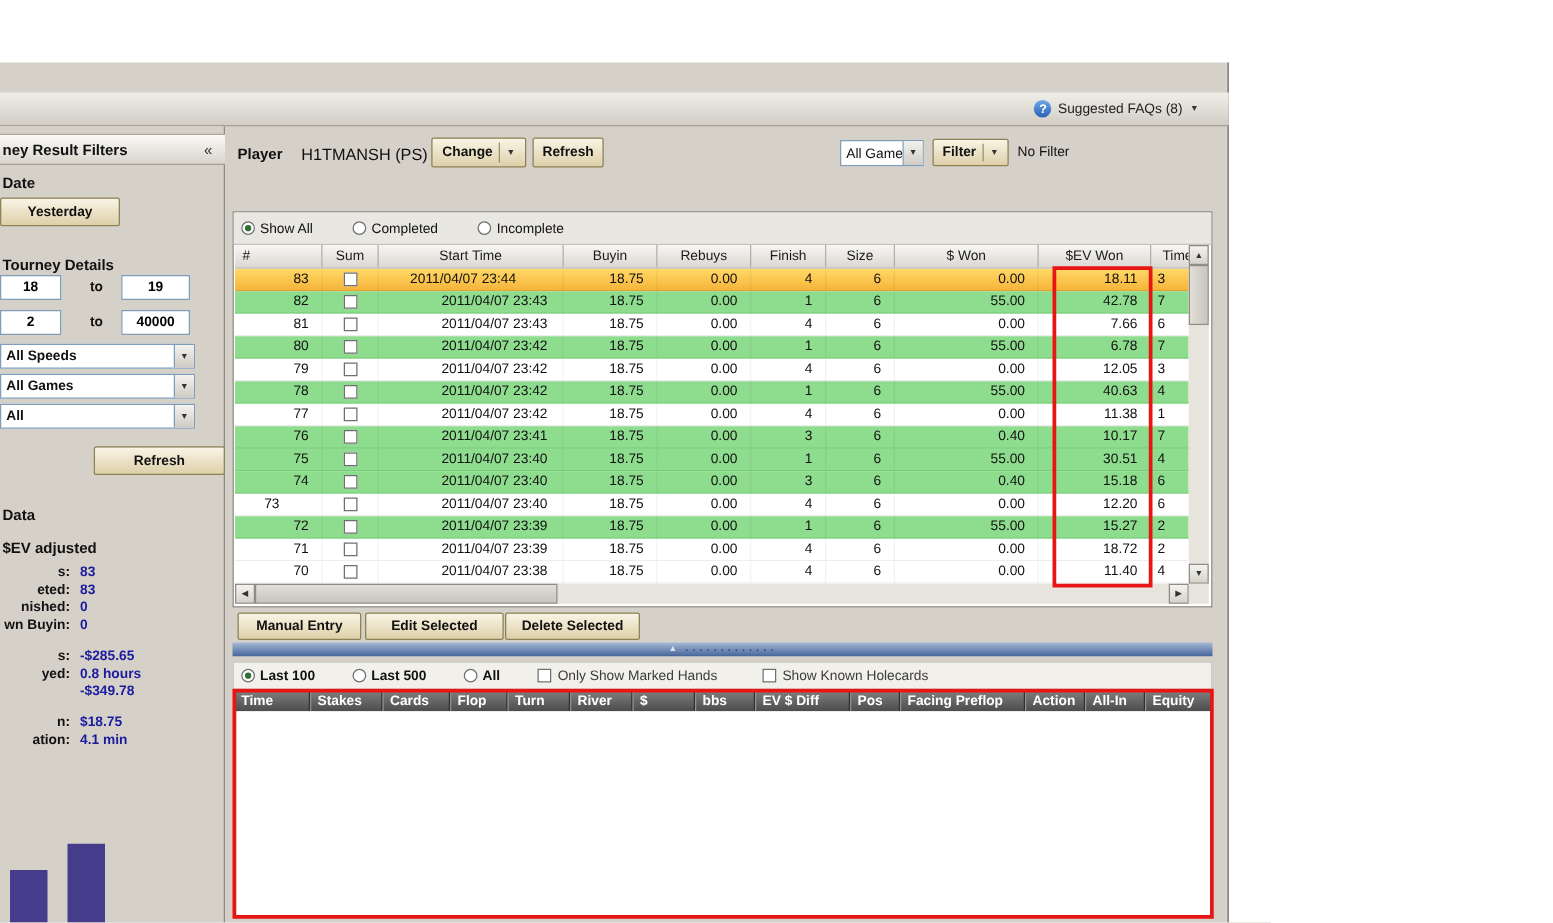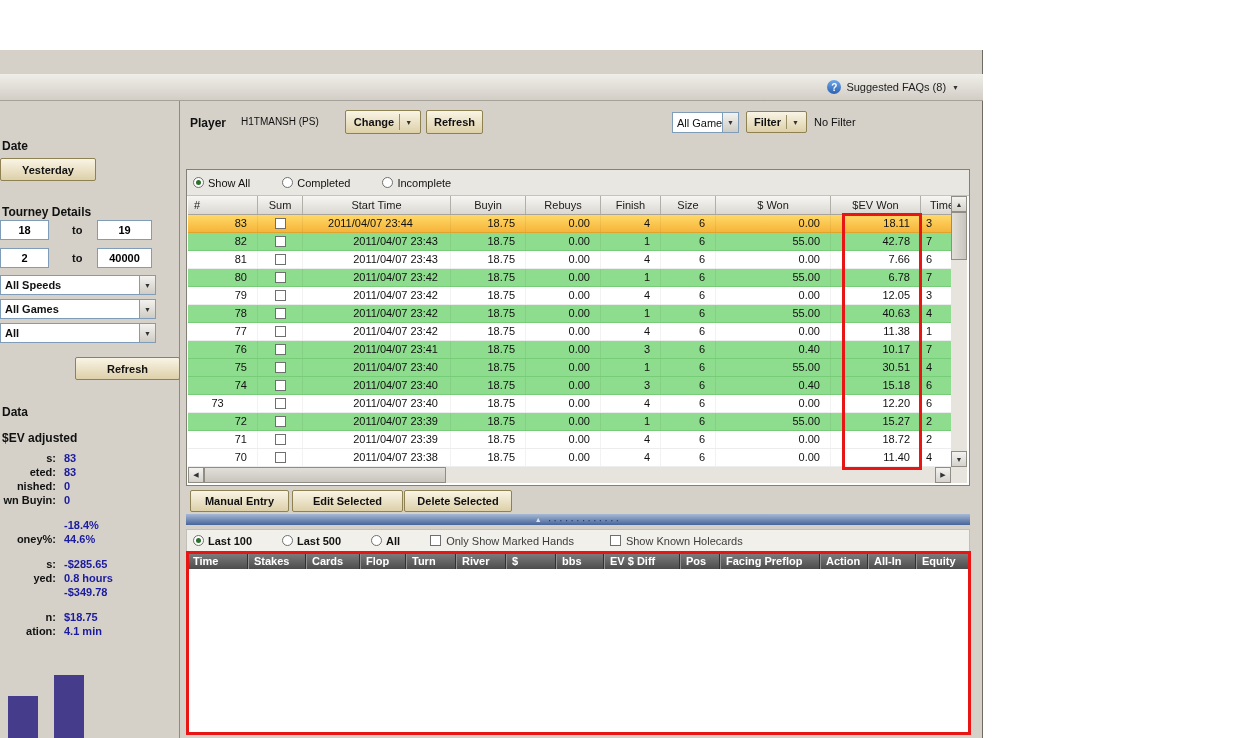--- a/index.html
+++ b/index.html
@@ -38,21 +38,21 @@
 .sb-label{position:absolute;left:2px;font-weight:bold;font-size:12px}
 .to-label{position:absolute;font-size:11px;font-weight:bold}
 #stats-groups{position:absolute;left:0;top:350px;width:172px}
 .stat-group{margin-bottom:11px}
 .stat-row{display:flex;height:14px;line-height:14px;font-size:11px}
 .stat-label{width:56px;text-align:right;font-weight:bold;color:#111}
 .stat-value{margin-left:8px;font-weight:bold;color:#1b1b9e;white-space:nowrap}
 #mini-chart{position:absolute;left:0;bottom:0;width:180px;height:64px;display:flex;align-items:flex-end;gap:16px;padding-left:8px}
 #mini-chart .bar{width:30px}
 
-.plain-label{position:absolute;font-size:10px}
+.plain-label{position:absolute;font-size:13px}
 .bold-label{position:absolute;font-size:12px;font-weight:bold}
 
 #tabs{position:absolute;left:186px;top:95px;width:784px;height:24px;border-bottom:1px solid #8a867e;display:flex;align-items:flex-end;padding-left:4px}
 .tab{height:23px;border:1px solid #8a867e;border-bottom:none;border-radius:9px 9px 0 0;background:linear-gradient(#e6e3dd,#c5c1b9);display:flex;align-items:center;justify-content:center;font-size:12px;color:#222;margin-right:2px}
 .tab.active{background:linear-gradient(#ffffff,#e3e0da);font-weight:bold;height:24px;position:relative;z-index:2}
 
 #groupbox{position:absolute;left:186px;top:119px;width:784px;height:317px;border:1px solid #838077;background:#fff}
 #radio-strip{position:absolute;left:0;top:0;width:782px;height:26px;background:#e9e7e1;border-bottom:1px solid #c6c3bc;display:flex;align-items:center}
 #radio-strip .ritem{display:flex;align-items:center;margin-left:6px}
 #radio-strip .rlabel{font-size:11px;margin-left:4px;margin-right:26px}
@@ -94,20 +94,24 @@
 <div id="win">
 
 
   <div id="faqbar">
     <span class="help-ico">?</span>
     <span class="faq-label">Suggested FAQs (8)</span>
     <span class="dd-sm">▼</span>
   </div>
 
   <div id="sidebar">
+    <div id="sb-header">
+      <span class="sbtitle">ney Result Filters</span>
+      <span id="sb-collapse">«</span>
+    </div>
     <span class="sb-label" style="top:38px">Date</span>
     <div class="btn" style="left:0;top:57px;width:96px;height:23px">
         <span>Yesterday</span>
       </div>
     <span class="sb-label" style="top:104px">Tourney Details</span>
 
     <input class="tinput" style="left: 0px; top: 119px; width: 49px; height: 20px;" value="18">
     <span class="to-label" style="left:72px;top:123px">to</span>
     <input class="tinput" style="left: 97px; top: 119px; width: 55px; height: 20px;" value="19">
 
@@ -145,30 +149,20 @@
             <span class="stat-label">eted:</span>
             <span class="stat-value">83</span>
           </div>
           <div class="stat-row">
             <span class="stat-label">nished:</span>
             <span class="stat-value">0</span>
           </div>
           <div class="stat-row">
             <span class="stat-label">wn Buyin:</span>
             <span class="stat-value">0</span>
-          </div>
-        </div>
-        <div class="stat-group">
-          <div class="stat-row">
-            <span class="stat-label"></span>
-            <span class="stat-value">-18.4%</span>
-          </div>
-          <div class="stat-row">
-            <span class="stat-label">oney%:</span>
-            <span class="stat-value">44.6%</span>
           </div>
         </div>
         <div class="stat-group">
           <div class="stat-row">
             <span class="stat-label">s:</span>
             <span class="stat-value">-$285.65</span>
           </div>
           <div class="stat-row">
             <span class="stat-label">yed:</span>
             <span class="stat-value">0.8 hours</span>

